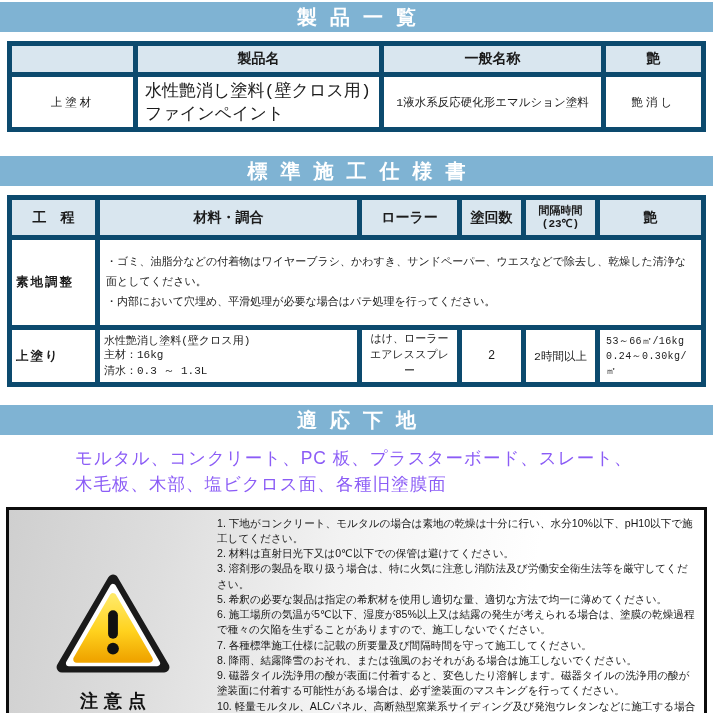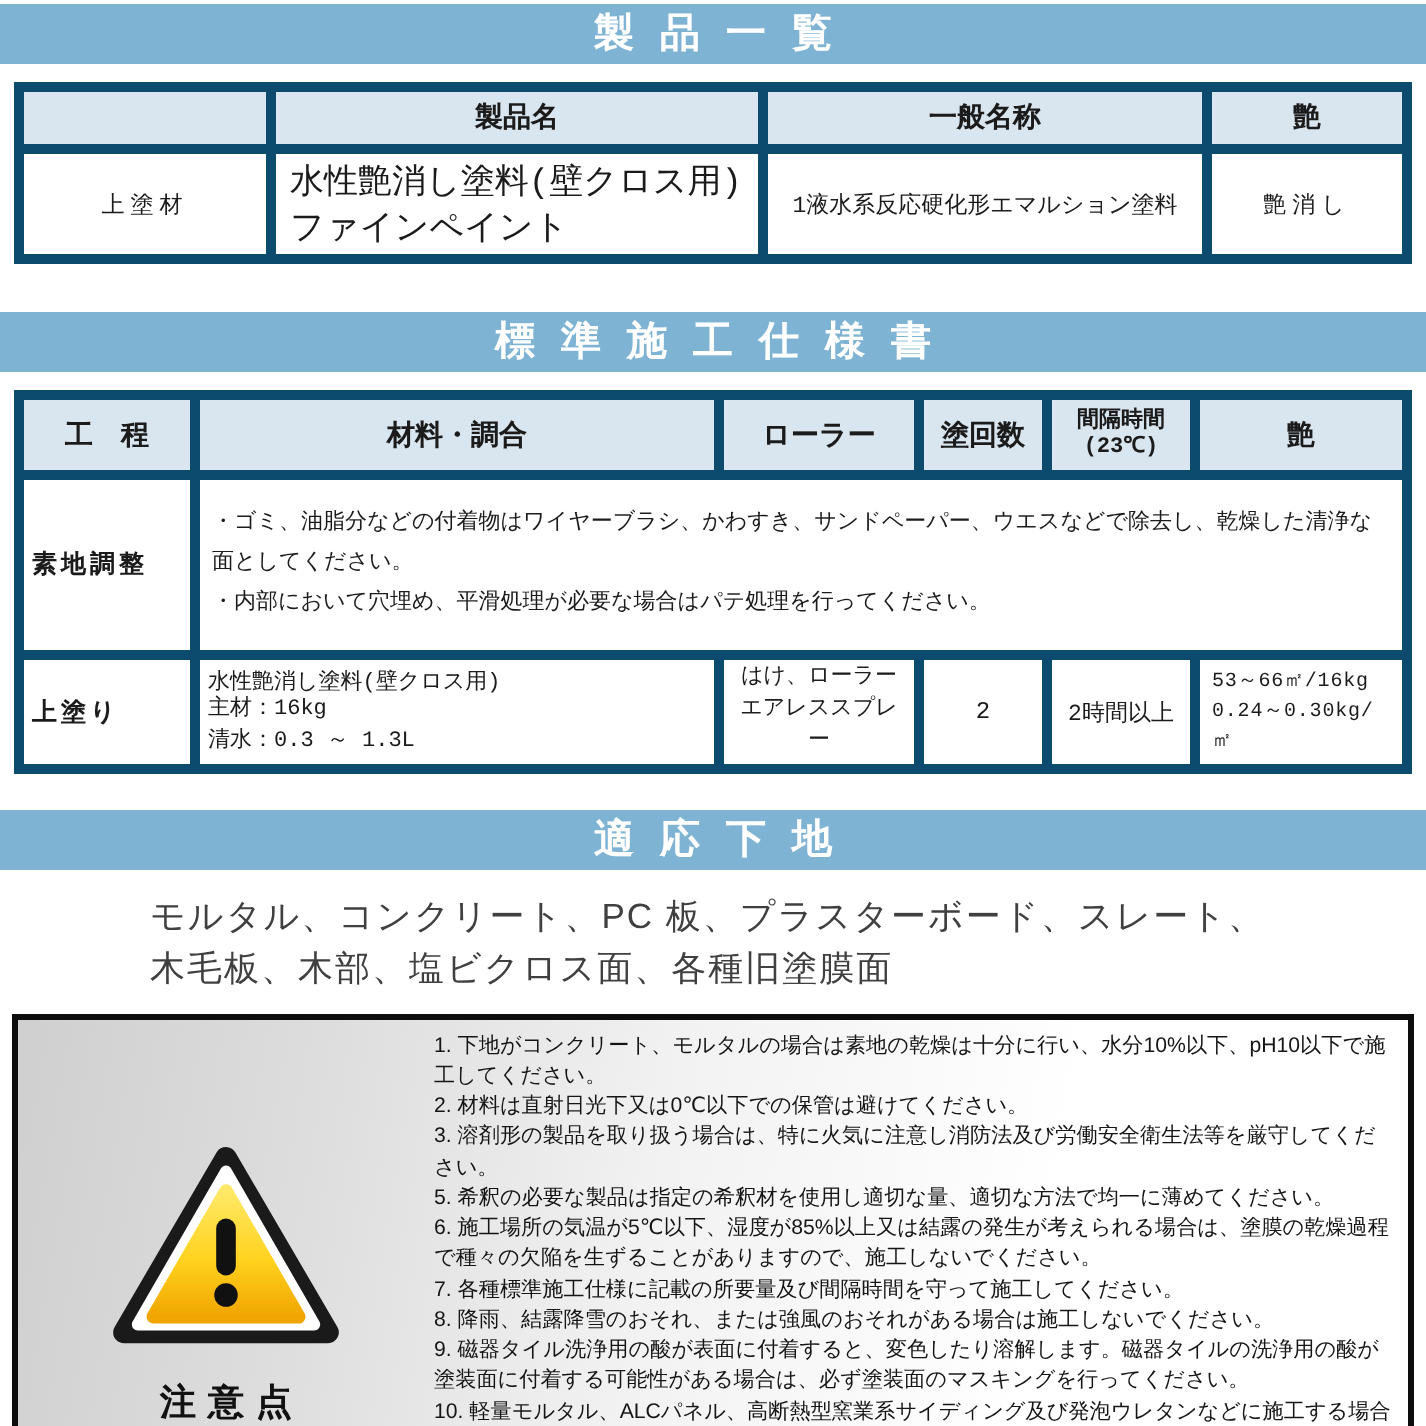--- a/index.html
+++ b/index.html
@@ -45,21 +45,21 @@
   .mat-right{font-size:11px;white-space:pre-line;line-height:1.4;padding-right:2px;}
   .pre-center{white-space:pre-line;text-align:center;font-size:11px;line-height:1.45;}
   .coats-cell{text-align:center;font-size:12px;}
   .interval-cell{text-align:center;font-size:11.5px;}
   .coverage-cell{white-space:pre-line;font-size:10px;line-height:1.5;padding-left:6px;letter-spacing:.4px;}
   .topcoat-row td{height:38px;}
 
   
   .substrates-text{
     margin:10px 0 0 75px;font-size:17.5px;line-height:1.5;
-    letter-spacing:1px;white-space:pre-line;color:#404040;
+    letter-spacing:1px;white-space:pre-line;color:#8b5cf6;
   }
 
   
   .caution-box{
     box-sizing:border-box;width:701px;height:298px;margin:9px auto 0;
     border:3px solid #0d0d0d;display:flex;
     background:linear-gradient(100deg,#cfcfcf 0%,#dedede 22%,#f2f2f2 45%,#ffffff 72%);
   }
   .caution-left{
     flex:0 0 208px;display:flex;flex-direction:column;

